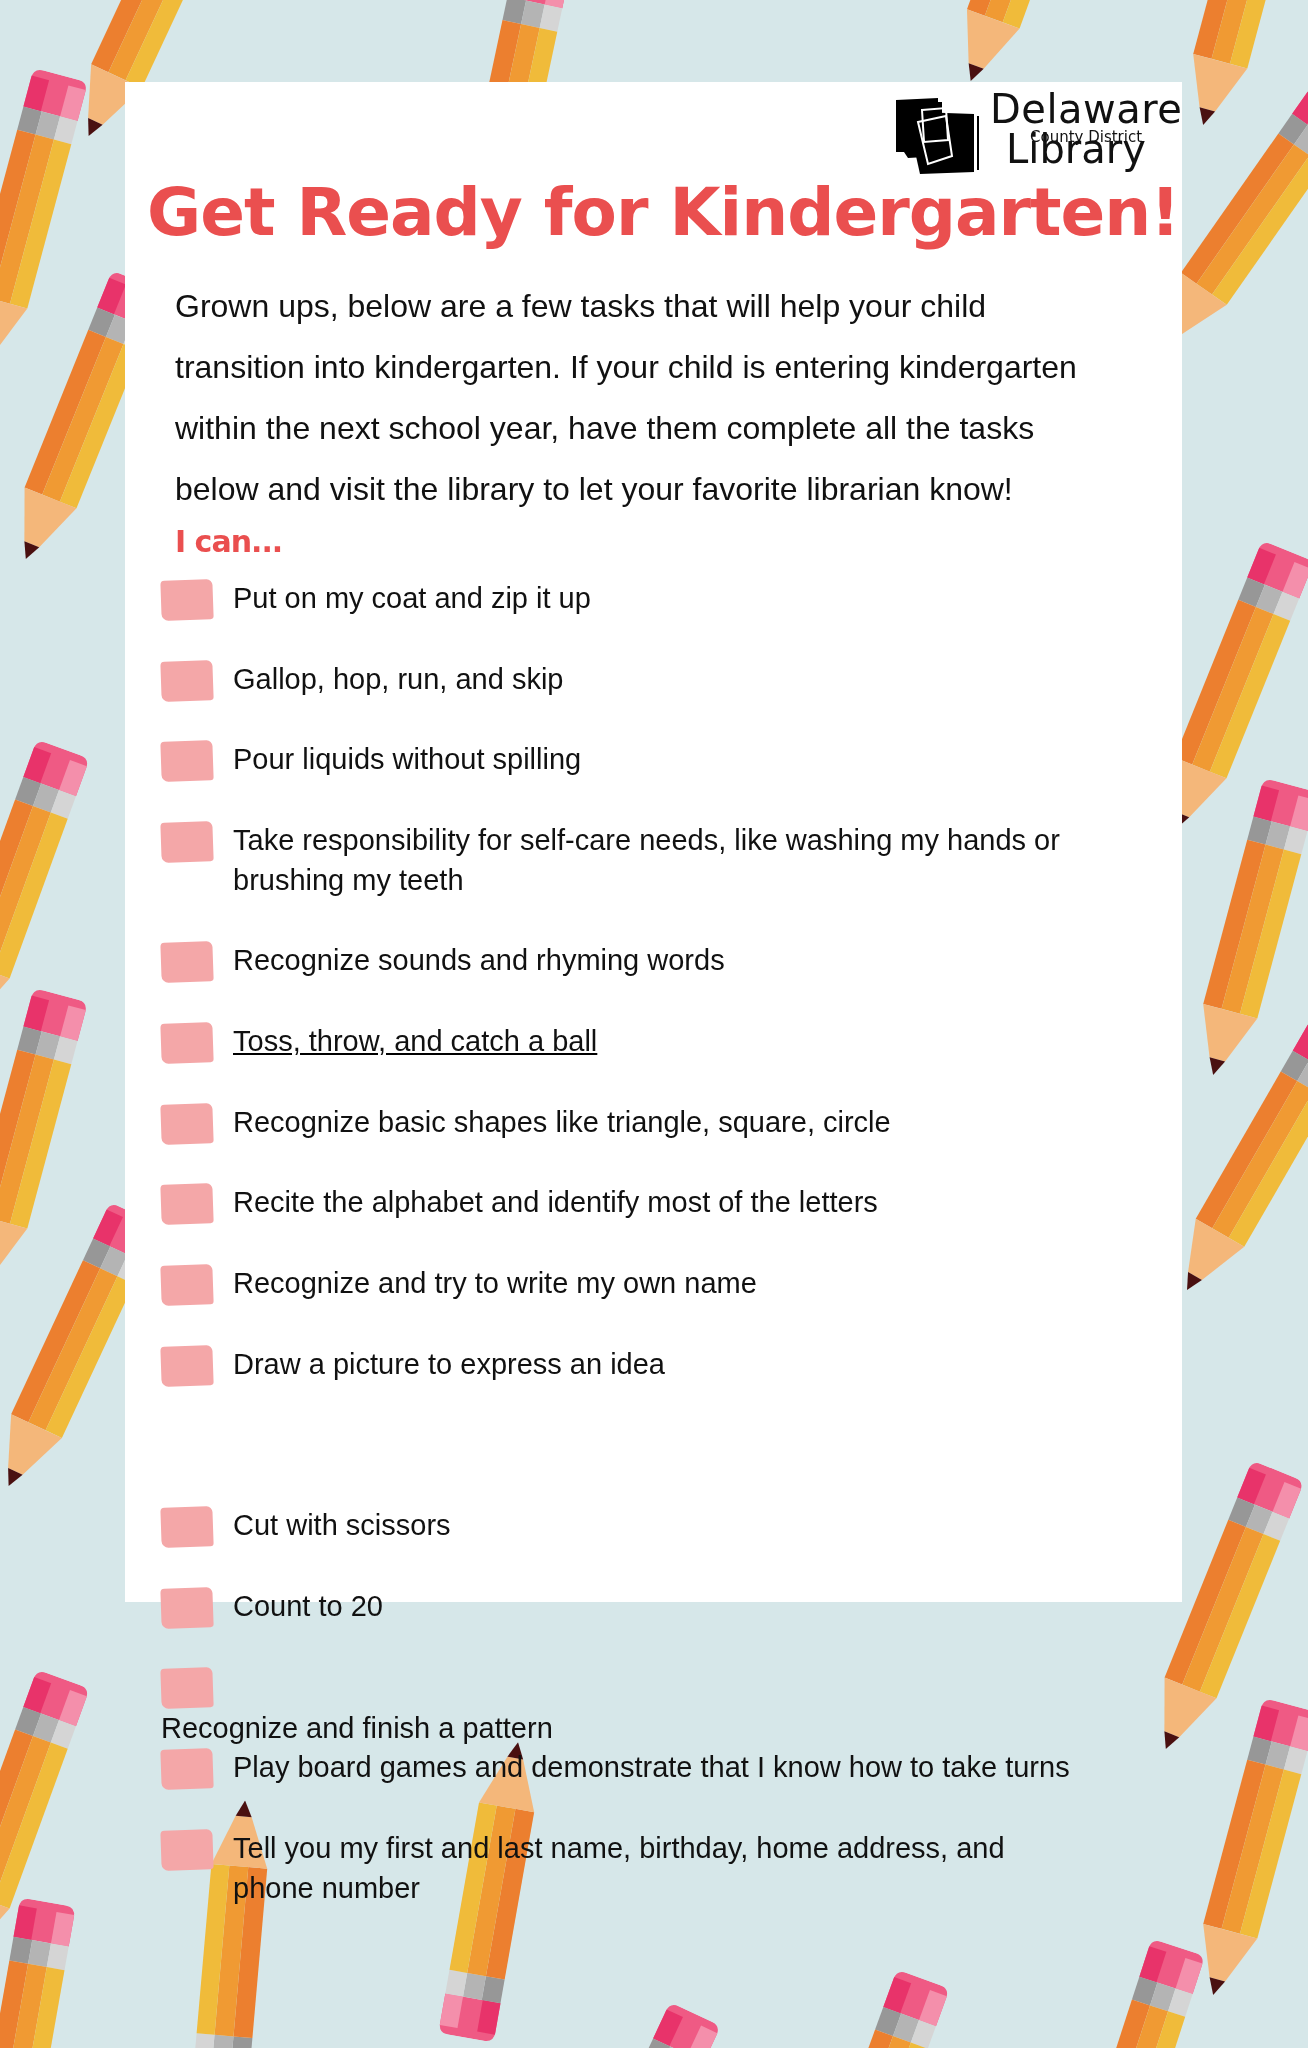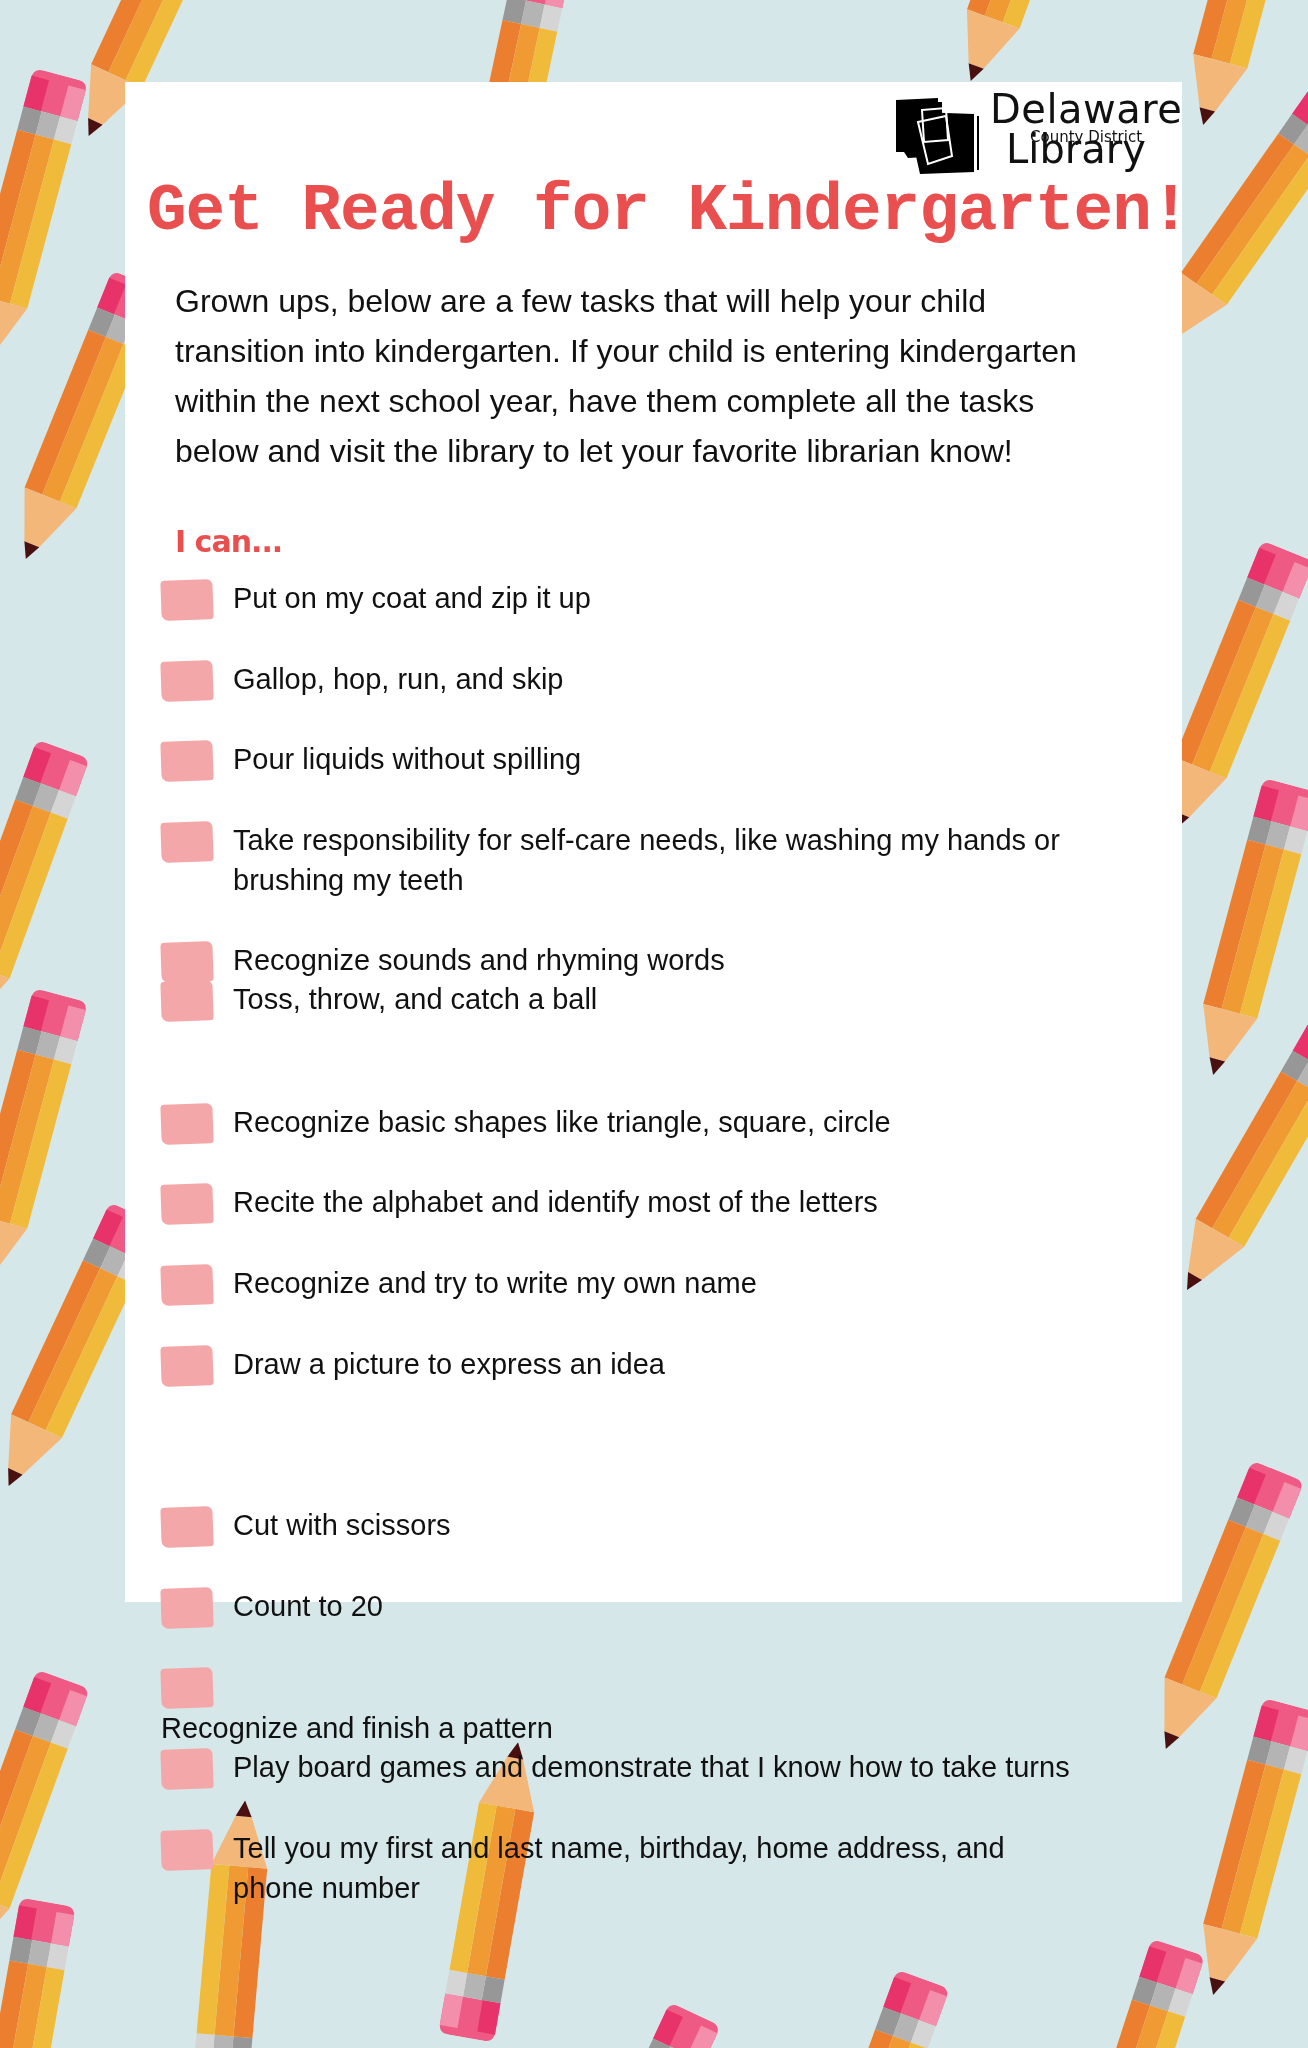--- a/index.html
+++ b/index.html
@@ -25,21 +25,21 @@
   .logo-line2 { position:absolute; left:34px; top:38px; font-size:15px; font-family:"DejaVu Sans", sans-serif; }
   .logo-line3 { position:absolute; left:0; top:38px; font-size:40px; font-family:"DejaVu Sans", sans-serif;margin-left:16px; }
 
   .title {
     position:absolute; left:22px; top:92px; width:1030px;
     font-family:"DejaVu Sans", sans-serif; font-weight:bold;
     font-size:66px; color:#ea4f4f; letter-spacing:-1px; white-space:nowrap;
   }
   .intro {
     position:absolute; left:50px; top:194px; width:940px;
-    font-size:32px; line-height:50px; color:#111;
+    font-size:32px; line-height:61px; color:#111;
     font-family:"Liberation Sans", sans-serif;
   }
   .ican {
     position:absolute; left:50px; top:442px;
     font-family:"DejaVu Sans", sans-serif; font-weight:bold;
     font-size:30px; color:#ea4f4f; letter-spacing:-1px;
   }
   .task {
     position:absolute; left:36px; width:1000px; display:flex; align-items:flex-start;
   }
@@ -197,21 +197,21 @@
       <path d="M28 14 L52 12 L54 44 L30 46 Z" fill="none" stroke="#fff" stroke-width="2"></path>
       <path d="M24 26 L52 20 L58 60 L34 68 Z" fill="none" stroke="#fff" stroke-width="2"></path>
     </svg>
     <div class="logo-text">
       <span class="logo-line1">Delaware</span>
       <span class="logo-line3">Library</span>
       <span class="logo-line2" style="left:40px;top:40px;">County District</span>
     </div>
   </div>
 
-  <h1 class="title" style="margin:0;font-family:Liberation Mono, monospace;">Get Ready for Kindergarten!</h1>
+  <h1 class="title" style="margin:0;">Get Ready for Kindergarten!</h1>
 
   <p class="intro" style="margin:0;">Grown ups,  below are a few tasks that will help your child transition into kindergarten. If your child is entering kindergarten within the next school year, have them complete all the tasks below and visit the library to let your favorite librarian know!</p>
 
   <div class="ican">I can...</div>
 
   <div class="task" style="top:496px;">
     <div class="checkbox"></div>
     <span class="task-label">Put on my coat and zip it up</span>
   </div>
   <div class="task" style="top:577px;">
@@ -223,21 +223,21 @@
     <span class="task-label">Pour liquids without spilling</span>
   </div>
   <div class="task" style="top:738px;">
     <div class="checkbox"></div>
     <span class="task-label" style="width:900px;">Take responsibility for self-care needs, like washing my hands or brushing my teeth</span>
   </div>
   <div class="task" style="top:858px;">
     <div class="checkbox"></div>
     <span class="task-label">Recognize sounds and rhyming words</span>
   </div>
-  <div class="task" style="top:897px;">
+  <div class="task" style="top:939px;text-decoration:underline;">
     <div class="checkbox"></div>
     <span class="task-label">Toss, throw, and catch a ball</span>
   </div>
   <div class="task" style="top:1020px;">
     <div class="checkbox"></div>
     <span class="task-label">Recognize basic shapes like triangle, square, circle</span>
   </div>
   <div class="task" style="top:1100px;">
     <div class="checkbox"></div>
     <span class="task-label">Recite the alphabet and identify most of the letters</span>

